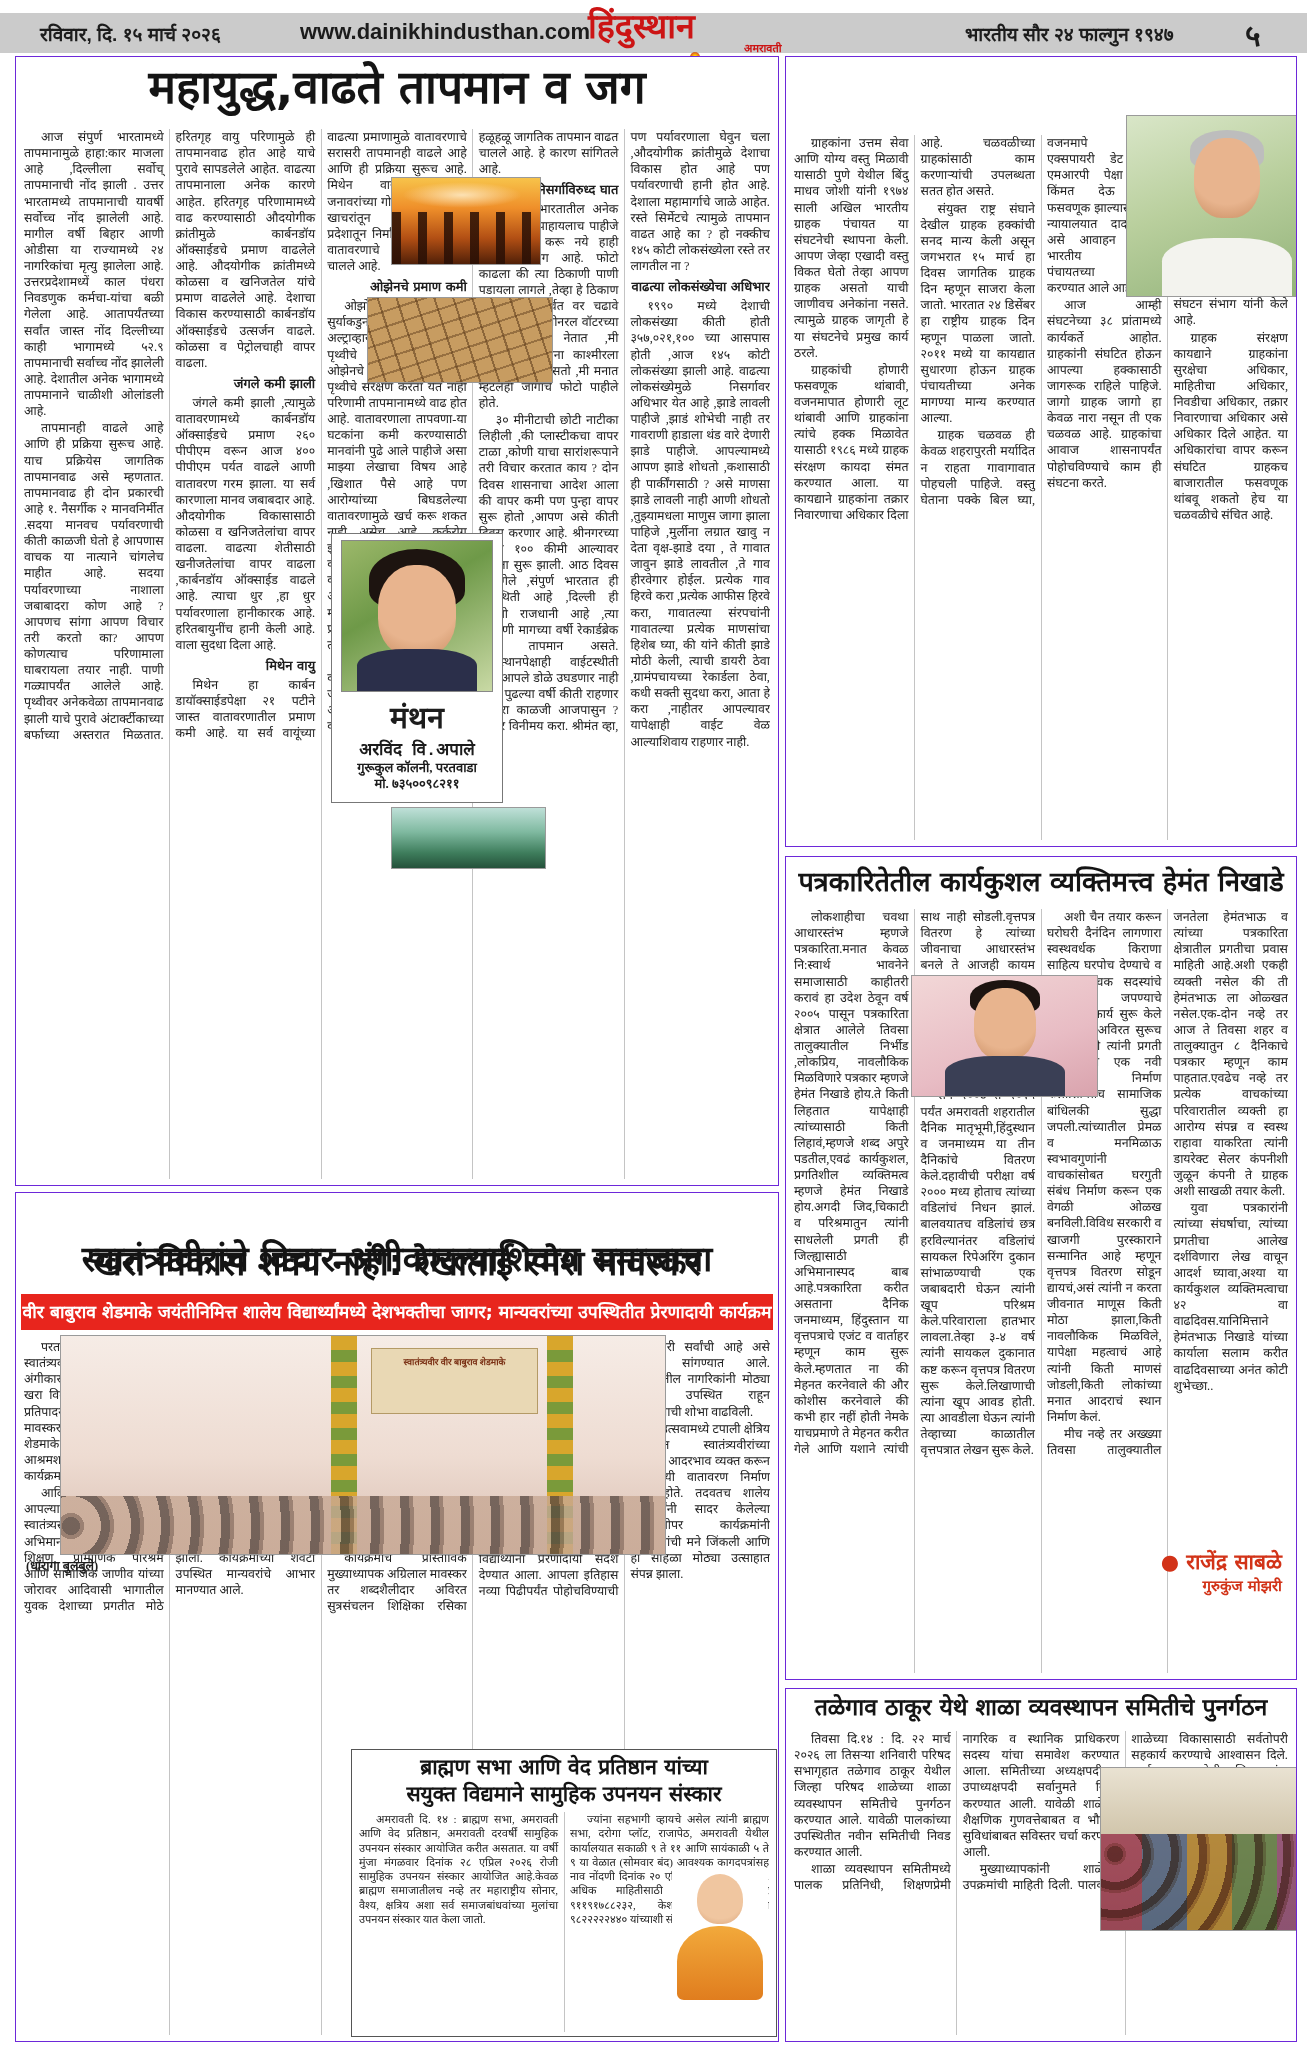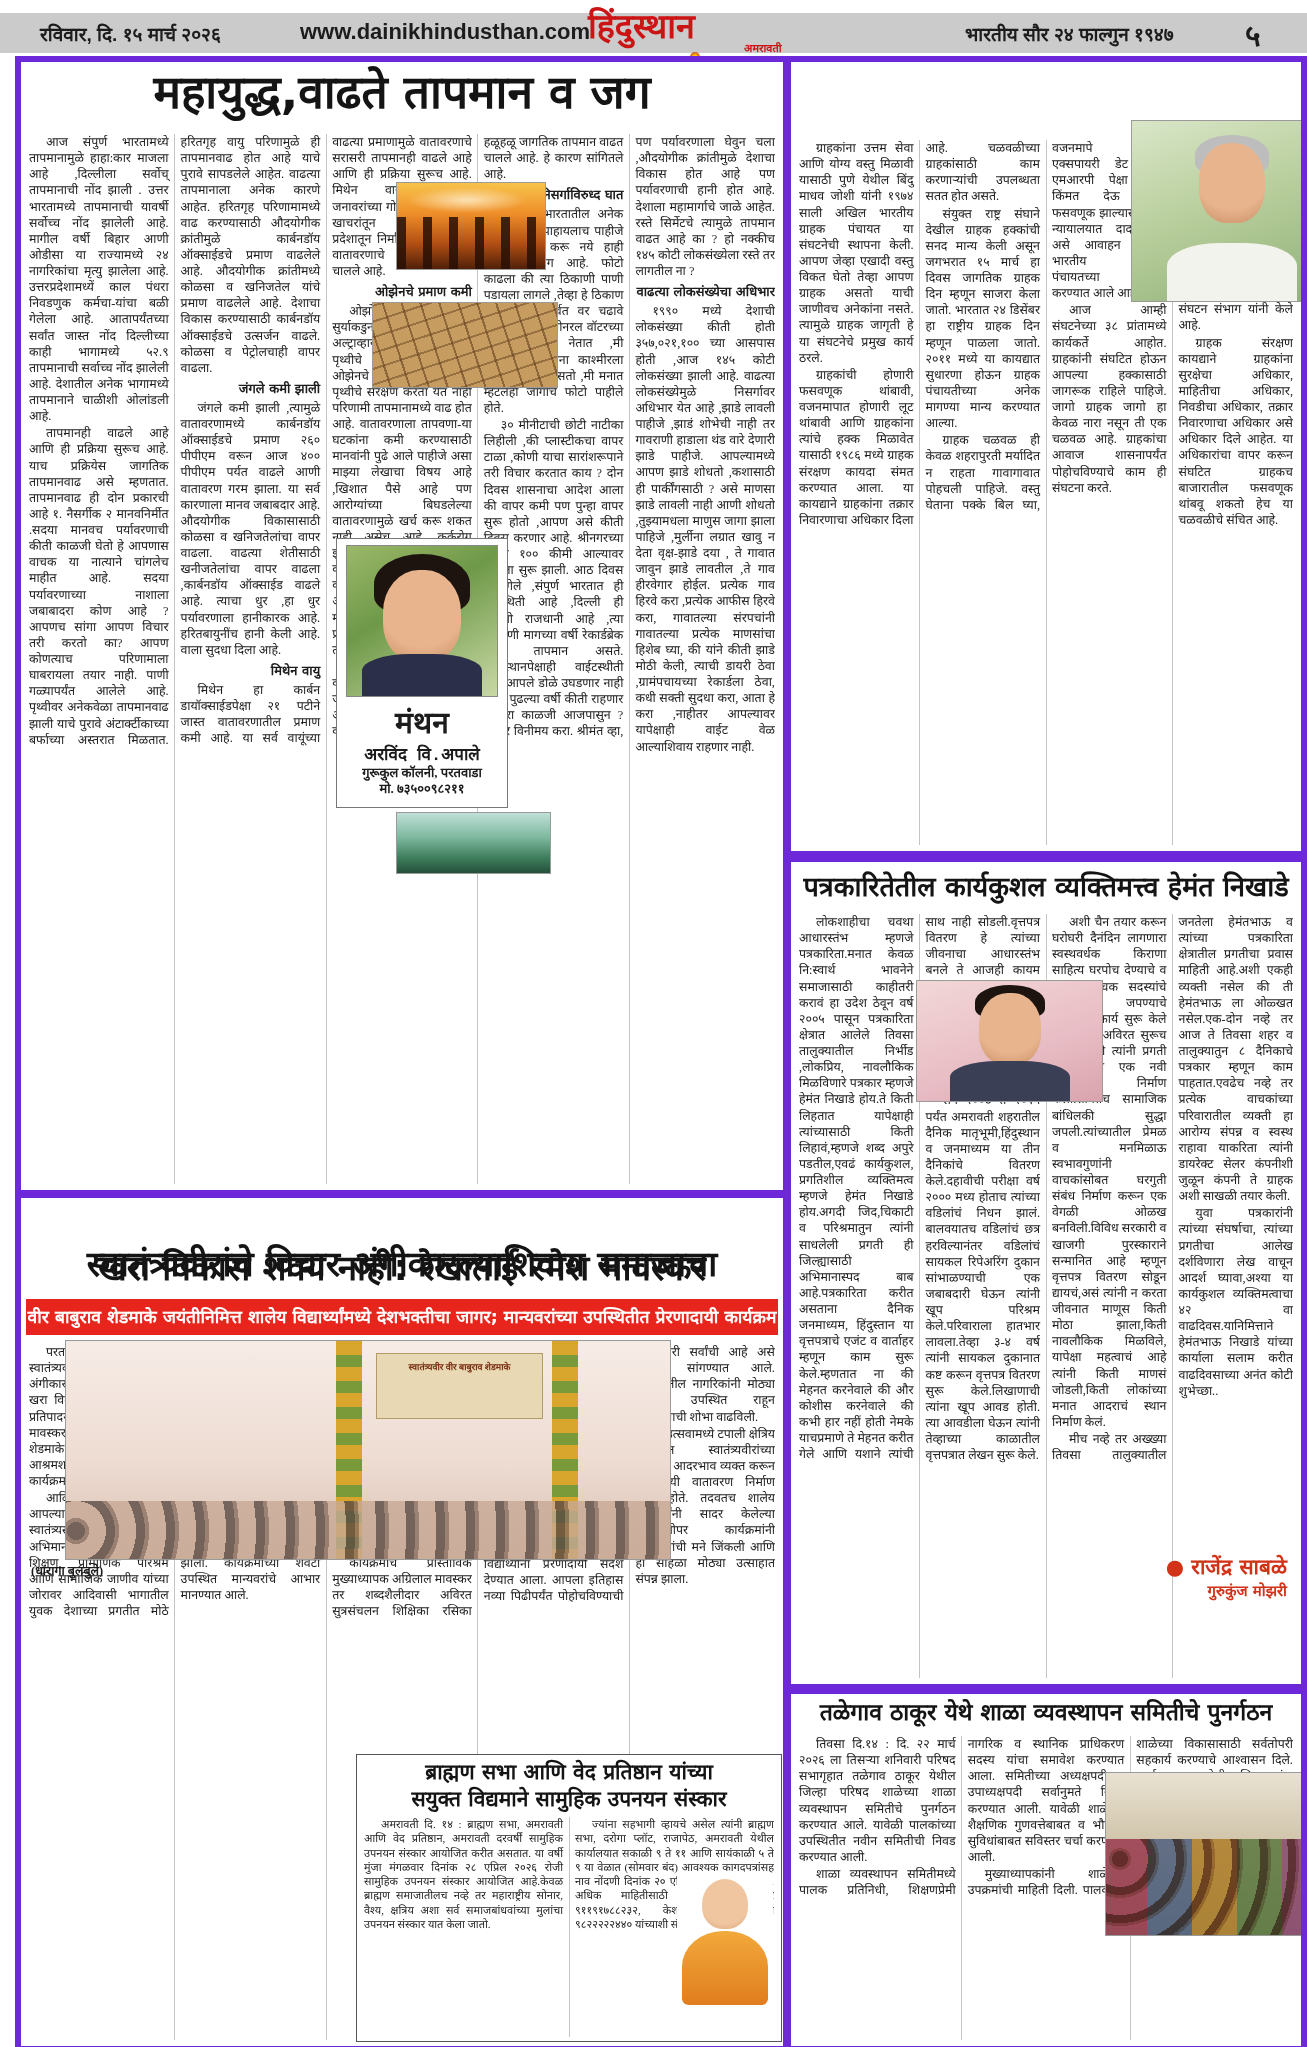--- a/index.html
+++ b/index.html
@@ -9,21 +9,21 @@
   .masthead{position:absolute;left:0;top:13px;width:1307px;height:40px;background:#cbcbcb;}
   .mh-date{position:absolute;left:40px;top:8px;font-size:19px;font-weight:bold;font-family:"Liberation Sans",sans-serif;}
   .mh-site{position:absolute;left:300px;top:6px;font-size:22px;font-weight:bold;font-family:"Liberation Sans",sans-serif;}
   .mh-logo{position:absolute;left:588px;top:2px;font-size:34px;font-weight:bold;color:#cc1414;font-family:"DejaVu Sans",sans-serif;}
   .mh-logo-sub{position:absolute;left:712px;top:40px;font-size:11px;color:#cc1414;font-weight:bold;margin-left:32px;}
   .mh-peacock{position:absolute;left:690px;top:52px;width:10px;height:10px;border-radius:50%;
               background:radial-gradient(circle,#ffd800 20%,#e8641e 60%,#2e8b2e 100%);}
   .mh-solar{position:absolute;left:965px;top:8px;font-size:19px;font-weight:bold;font-family:"Liberation Sans",sans-serif;}
   .mh-pageno{position:absolute;left:1245px;top:1px;font-size:30px;font-weight:bold;}
   
-  .abox{position:absolute;background:#fff;border:6px solid #6d28d9;overflow:hidden;}
+  .abox{position:absolute;background:#fff;border:1px solid #6d28d9;overflow:hidden;}
   .headline{font-family:"DejaVu Sans",sans-serif;font-weight:bold;text-align:center;color:#141414;line-height:1.08;}
   .flow{position:absolute;overflow:hidden;column-gap:12px;column-rule:1px solid #c4c4c4;}
   .bp{margin:0 0 1px 0;font-size:12.4px;line-height:1.3;text-align:justify;text-indent:17px;}
   .sh{font-weight:bold;text-align:right;font-size:13px;margin:3px 0;font-family:"DejaVu Sans",sans-serif;}
   
   #box-war{left:15px;top:56px;width:762px;height:1128px;}
   #war-headline{position:absolute;left:0;top:6px;width:100%;font-size:46px;}
   #war-flow{left:8px;top:72px;right:8px;bottom:6px;column-count:5;}
   .fig{position:absolute;border:1px solid #9a9a9a;overflow:hidden;margin-left:38px;}
   #fig-industry{left:337px;top:120px;width:148px;height:86px;

